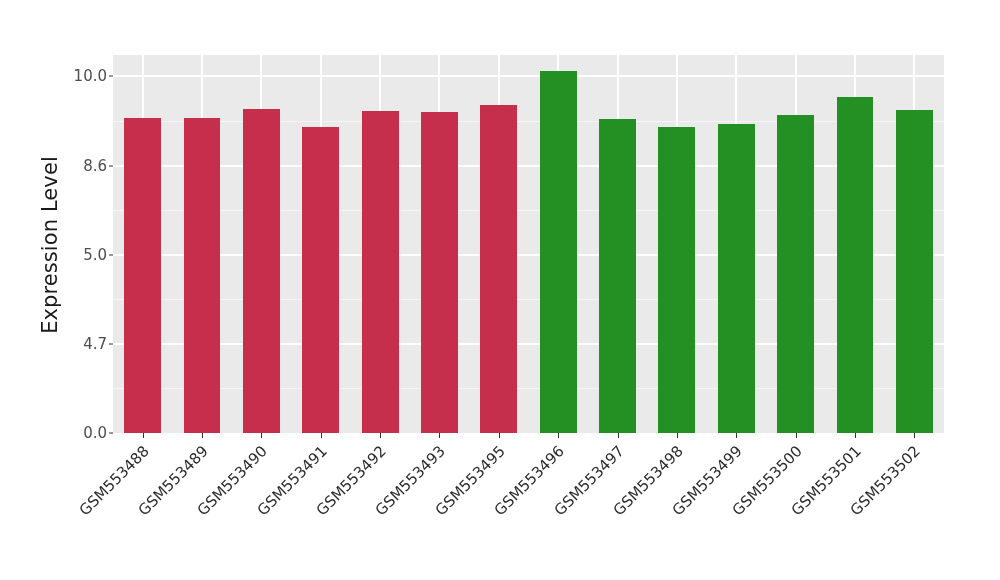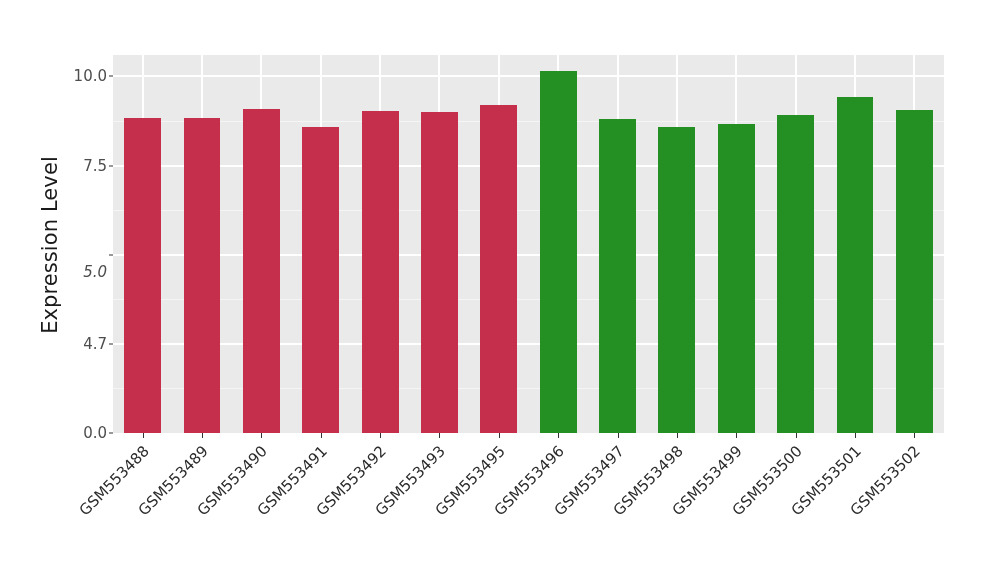--- a/index.html
+++ b/index.html
@@ -142,23 +142,23 @@
 
   <div id="y-axis-title">
     <span>Expression Level</span>
   </div>
 
   <div id="y-axis">
       <div class="y-tick" style="top: 378px;">0.0</div>
       <div class="y-tick-mark" style="top: 378px;"></div>
       <div class="y-tick" style="top: 288.849px;">4.7</div>
       <div class="y-tick-mark" style="top: 288.849px;"></div>
-      <div class="y-tick" style="top: 217px; font-style: italic;">5.0</div>
+      <div class="y-tick" style="top: 200px;">5.0</div>
       <div class="y-tick-mark" style="top: 199.698px;"></div>
-      <div class="y-tick" style="top: 110.547px;">7.5</div>
+      <div class="y-tick" style="top: 110.547px;">8.6</div>
       <div class="y-tick-mark" style="top: 110.547px;"></div>
       <div class="y-tick" style="top: 21.3962px;">10.0</div>
       <div class="y-tick-mark" style="top: 21.3962px;"></div>
     </div>
 
   <div id="panel">
       <div class="grid-minor" style="top: 333.425px;"></div>
       <div class="grid-minor" style="top: 244.274px;"></div>
       <div class="grid-minor" style="top: 155.123px;"></div>
       <div class="grid-minor" style="top: 65.9717px;"></div>

